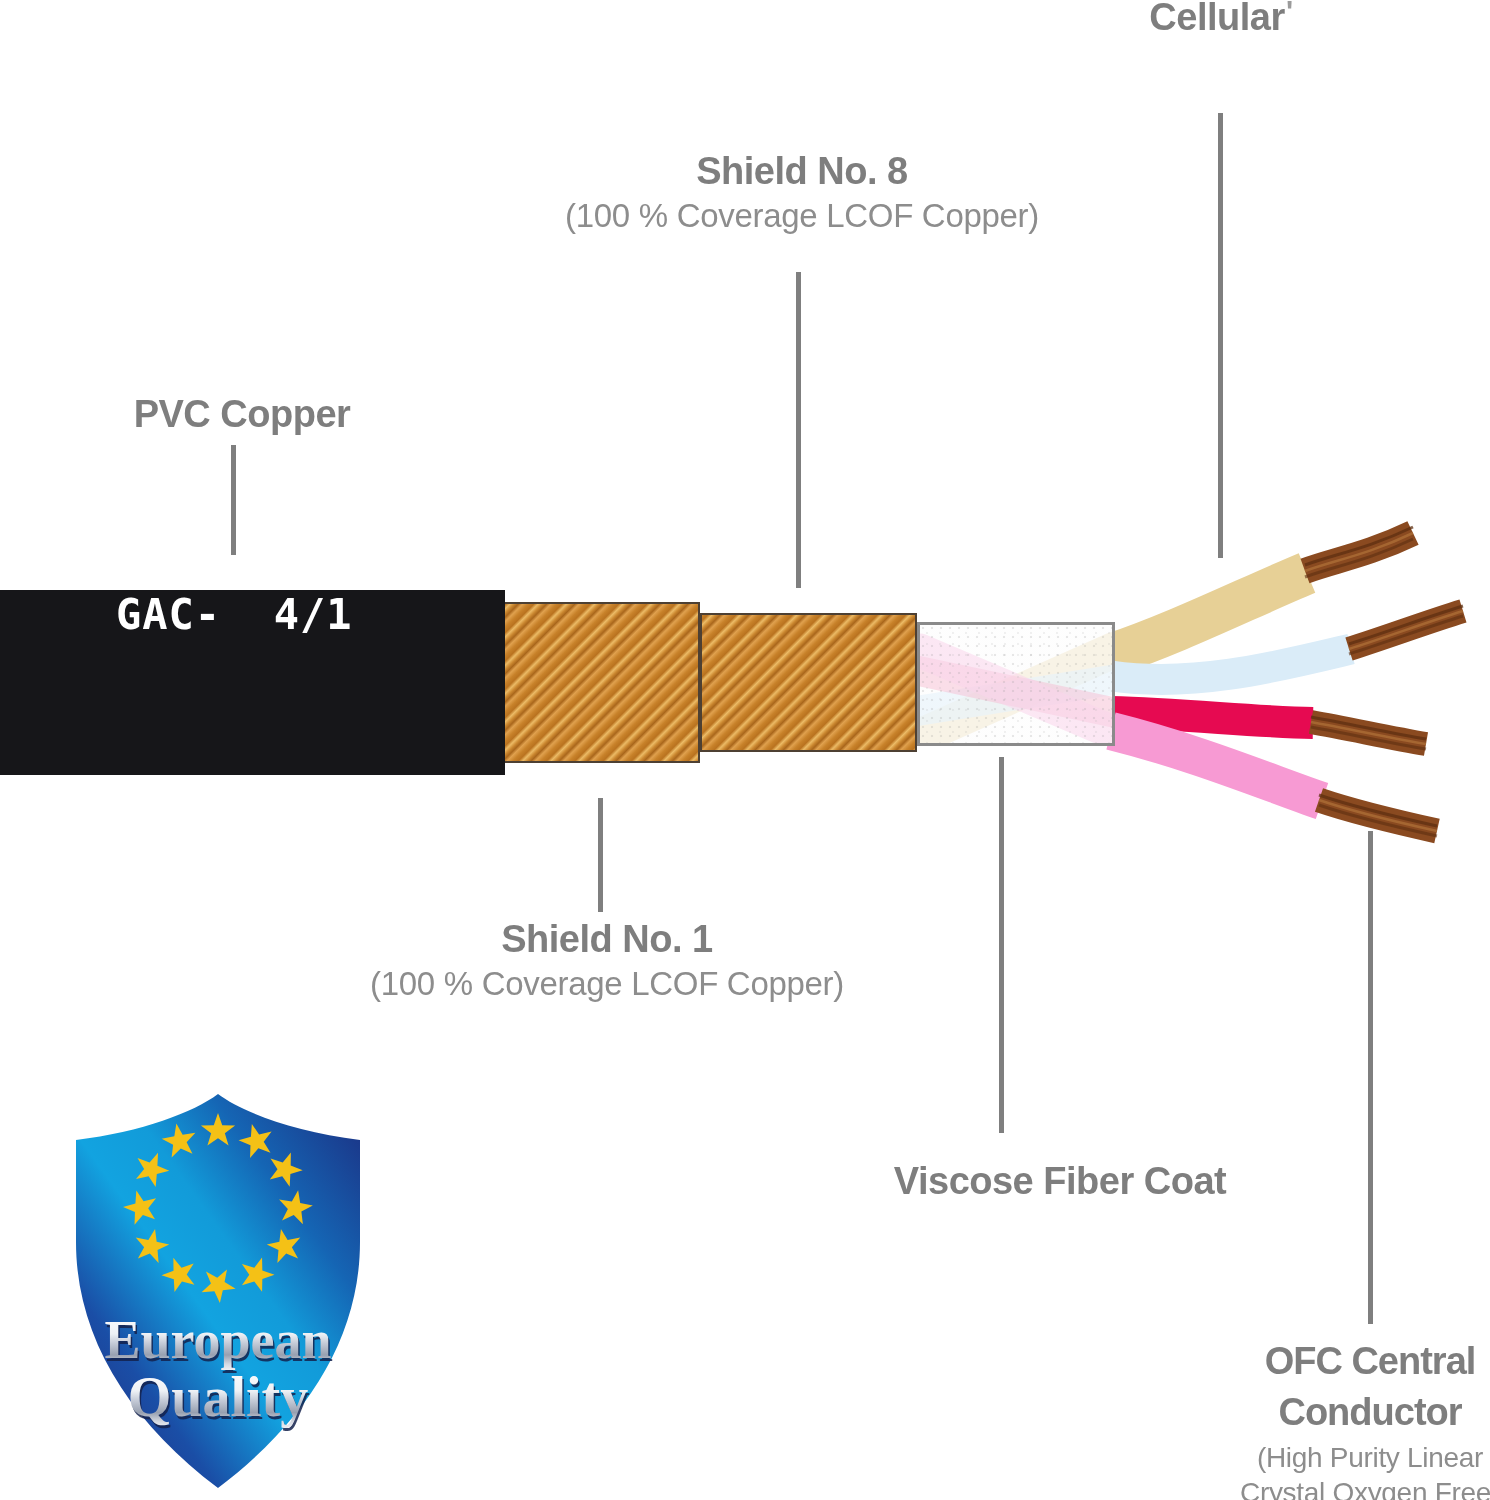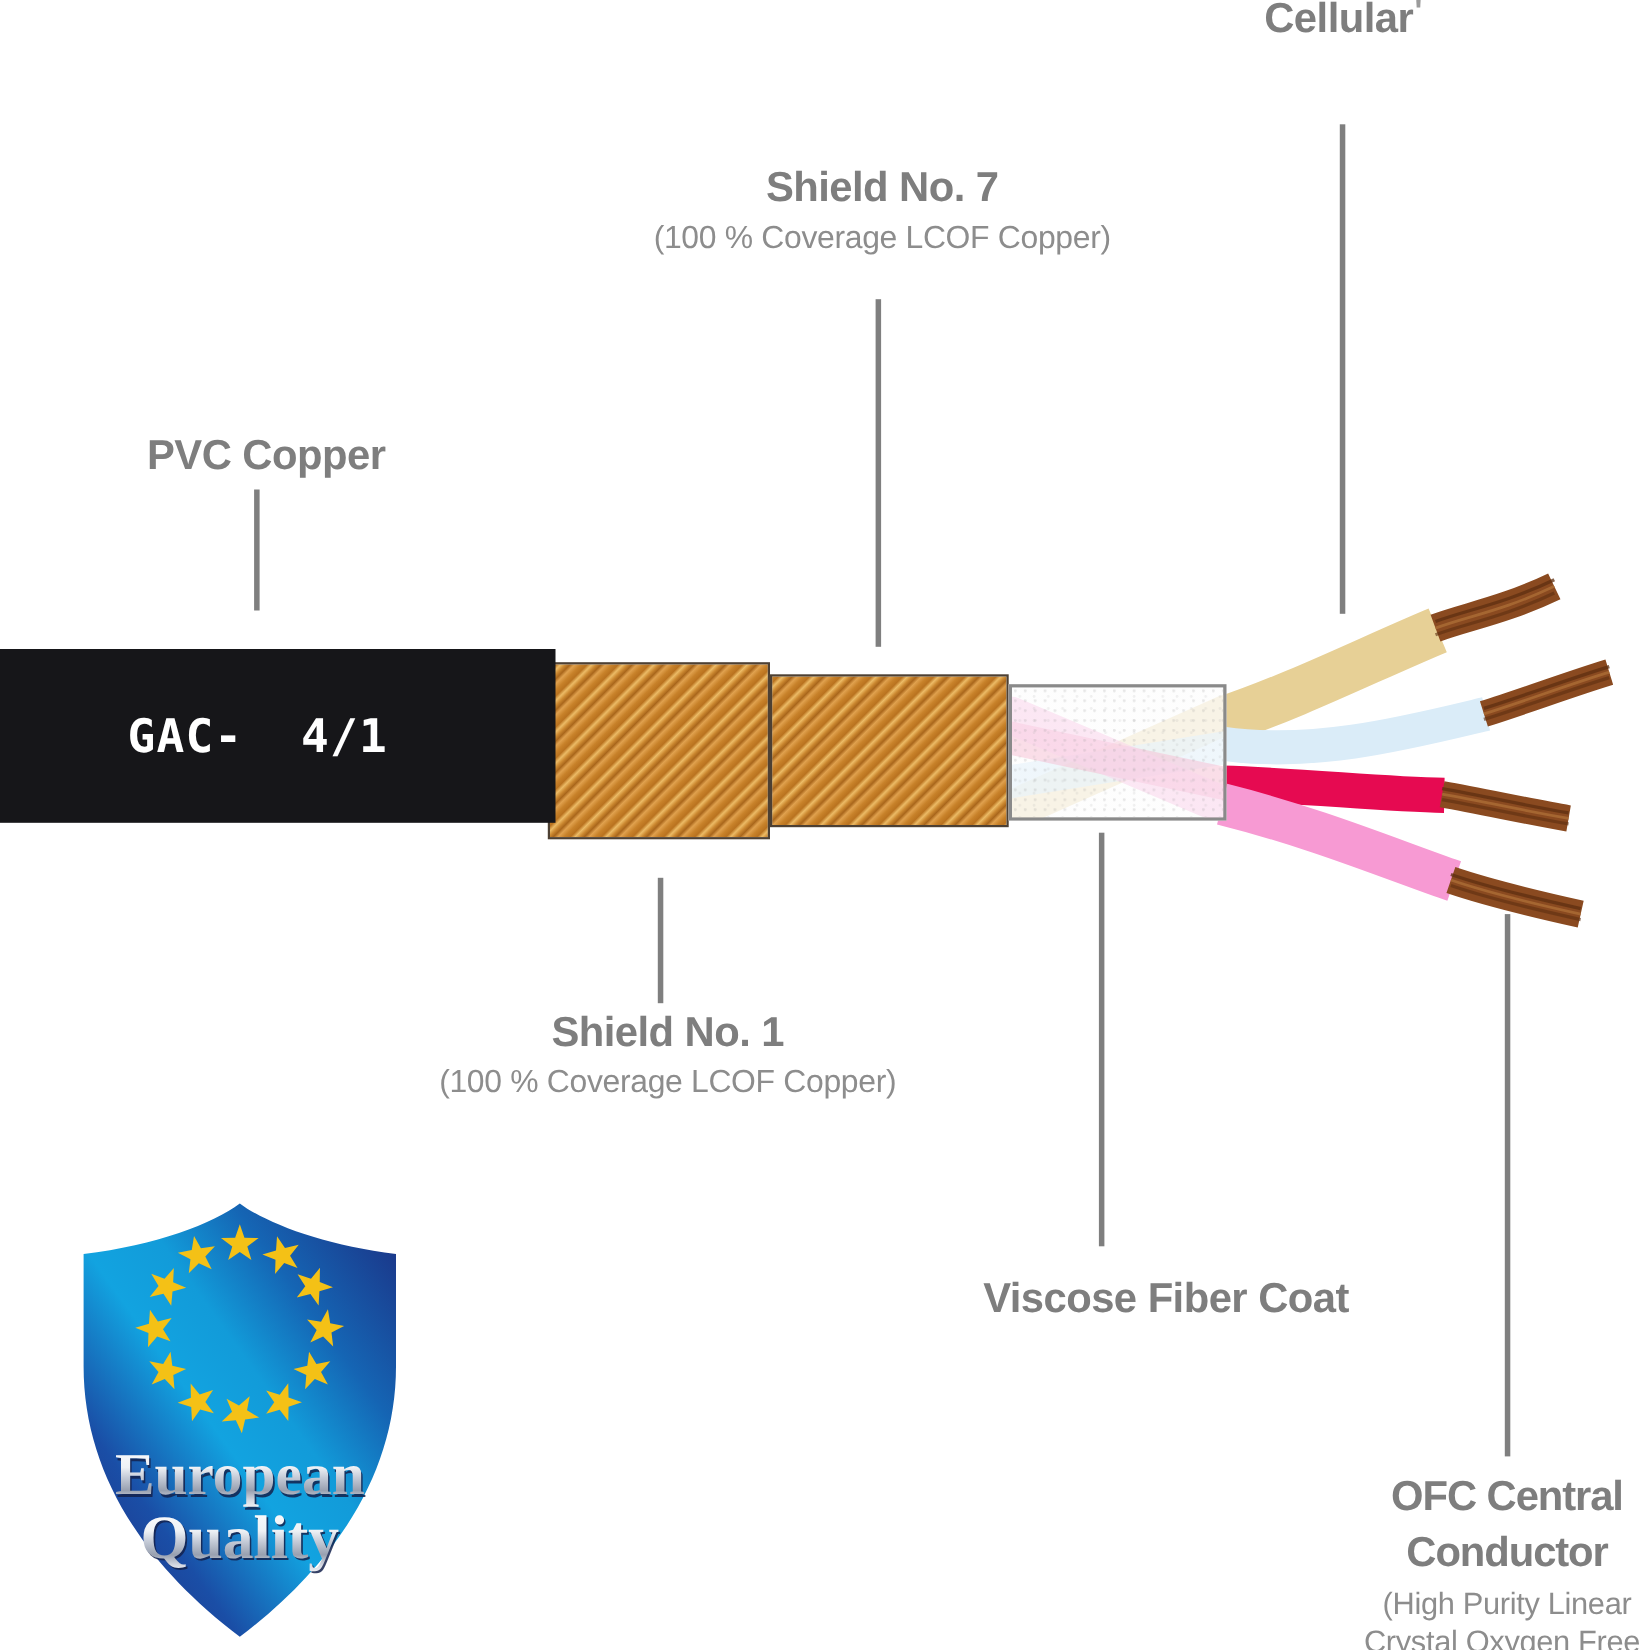--- a/index.html
+++ b/index.html
@@ -4,21 +4,21 @@
 <style>
   html,body { margin:0; padding:0; background:#ffffff; }
   .stage {
     position:relative; width:1490px; height:1500px; overflow:hidden;
     background:#ffffff;
     font-family:"Liberation Sans", sans-serif;
   }
   
   .lbl { position:absolute; transform:translateX(-50%); text-align:center; white-space:nowrap; }
   .lbl .t { font-weight:bold; font-size:38px; line-height:47px; color:var(--label_title); letter-spacing:-0.5px; }
-  .lbl .s { font-weight:normal; font-size:29px; line-height:36px; color:var(--label_subtitle); letter-spacing:-0.3px; margin-top:3px; }
+  .lbl .s { font-weight:normal; font-size:33px; line-height:36px; color:var(--label_subtitle); letter-spacing:-0.3px; margin-top:3px; }
   .lbl-cellular { left:1217px; top:-6px; }
   .lbl-shield2  { left:802px;  top:148px; }
   .lbl-pvc      { left:242px;  top:391px; }
   .lbl-shield1  { left:607px;  top:916px; }
   .lbl-viscose  { left:1060px; top:1158px; }
   .lbl-ofc      { left:1370px; top:1336px; }
   .lbl-ofc .t   { line-height:51px; font-size:38px; letter-spacing:-1px; }
   .lbl-ofc .s   { line-height:31px; font-size:28px; margin-top:4px; }
   .stray { position:absolute; left:1286px; top:-6px; font-size:30px; color:#9b9b9b; font-weight:bold; }
 
@@ -26,22 +26,22 @@
   .pt { position:absolute; width:5px; background:var(--pointer_gray); z-index:0; }
   .pt-pvc      { left:231px;  top:445px; height:110px; }
   .pt-shield2  { left:796px;  top:272px; height:316px; }
   .pt-cellular { left:1218px; top:113px; height:445px; }
   .pt-shield1  { left:598px;  top:798px; height:114px; }
   .pt-viscose  { left:999px;  top:757px; height:376px; }
   .pt-ofc      { left:1368px; top:831px; height:493px; }
 
   
   .jacket {
-    position:absolute; left:0; top:590px; width:505px; height:158px;
-    background:var(--jacket_black); z-index:3; display:flex; align-items:center;
+    position:absolute; left:0; top:590px; width:505px; height:185px;
+    background:var(--jacket_black); z-index:3; display:flex; align-items:flex-start;
   }
   .gac {
     font-family:"DejaVu Sans Mono", monospace; font-weight:bold; font-size:42px;
     letter-spacing:1px; color:var(--jacket_print_white); white-space:pre; margin-left:116px;
   }
   .braid {
     position:absolute; z-index:2; border:2px solid var(--braid_border); box-sizing:border-box;
     background:
       repeating-linear-gradient(135deg,
         #c8822a 0px, #b9721f 4px, #ecbb66 7px, #cd8a32 10px,
@@ -74,21 +74,21 @@
 <body>
 
 <div class="stage">
 
   <div class="lbl lbl-cellular">
     <div class="t">Cellular</div>
   </div>
   <span class="stray">'</span>
 
   <div class="lbl lbl-shield2">
-    <div class="t">Shield No. 7</div>
+    <div class="t">Shield No. 8</div>
     <div class="s">(100 % Coverage LCOF Copper)</div>
   </div>
 
   <div class="lbl lbl-pvc">
     <div class="t">PVC Copper</div>
   </div>
 
   <div class="lbl lbl-shield1">
     <div class="t">Shield No. 1</div>
     <div class="s">(100 % Coverage LCOF Copper)</div>

